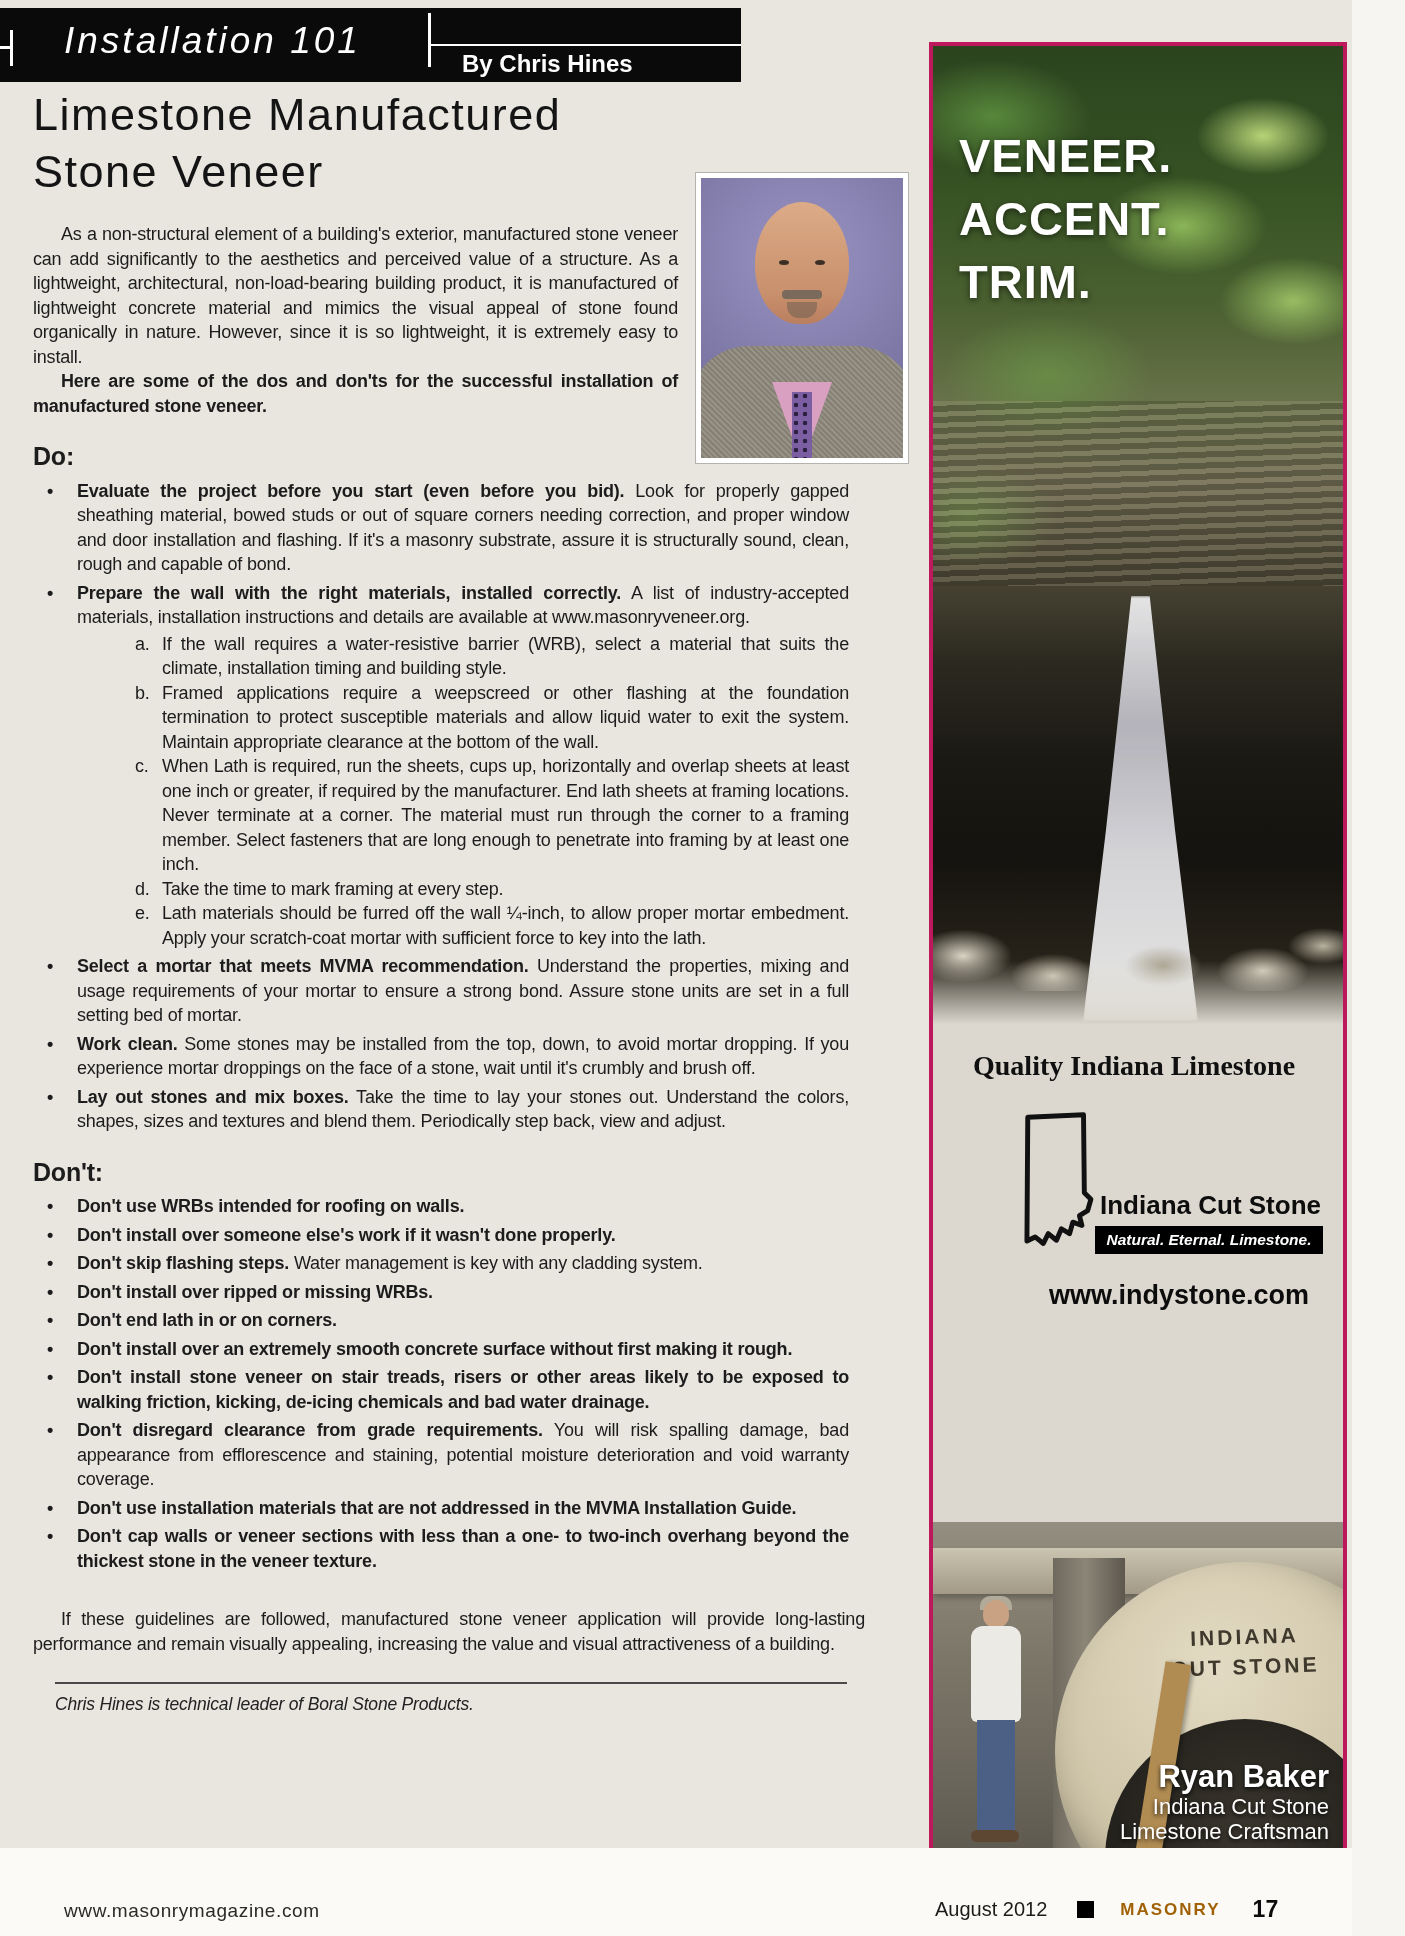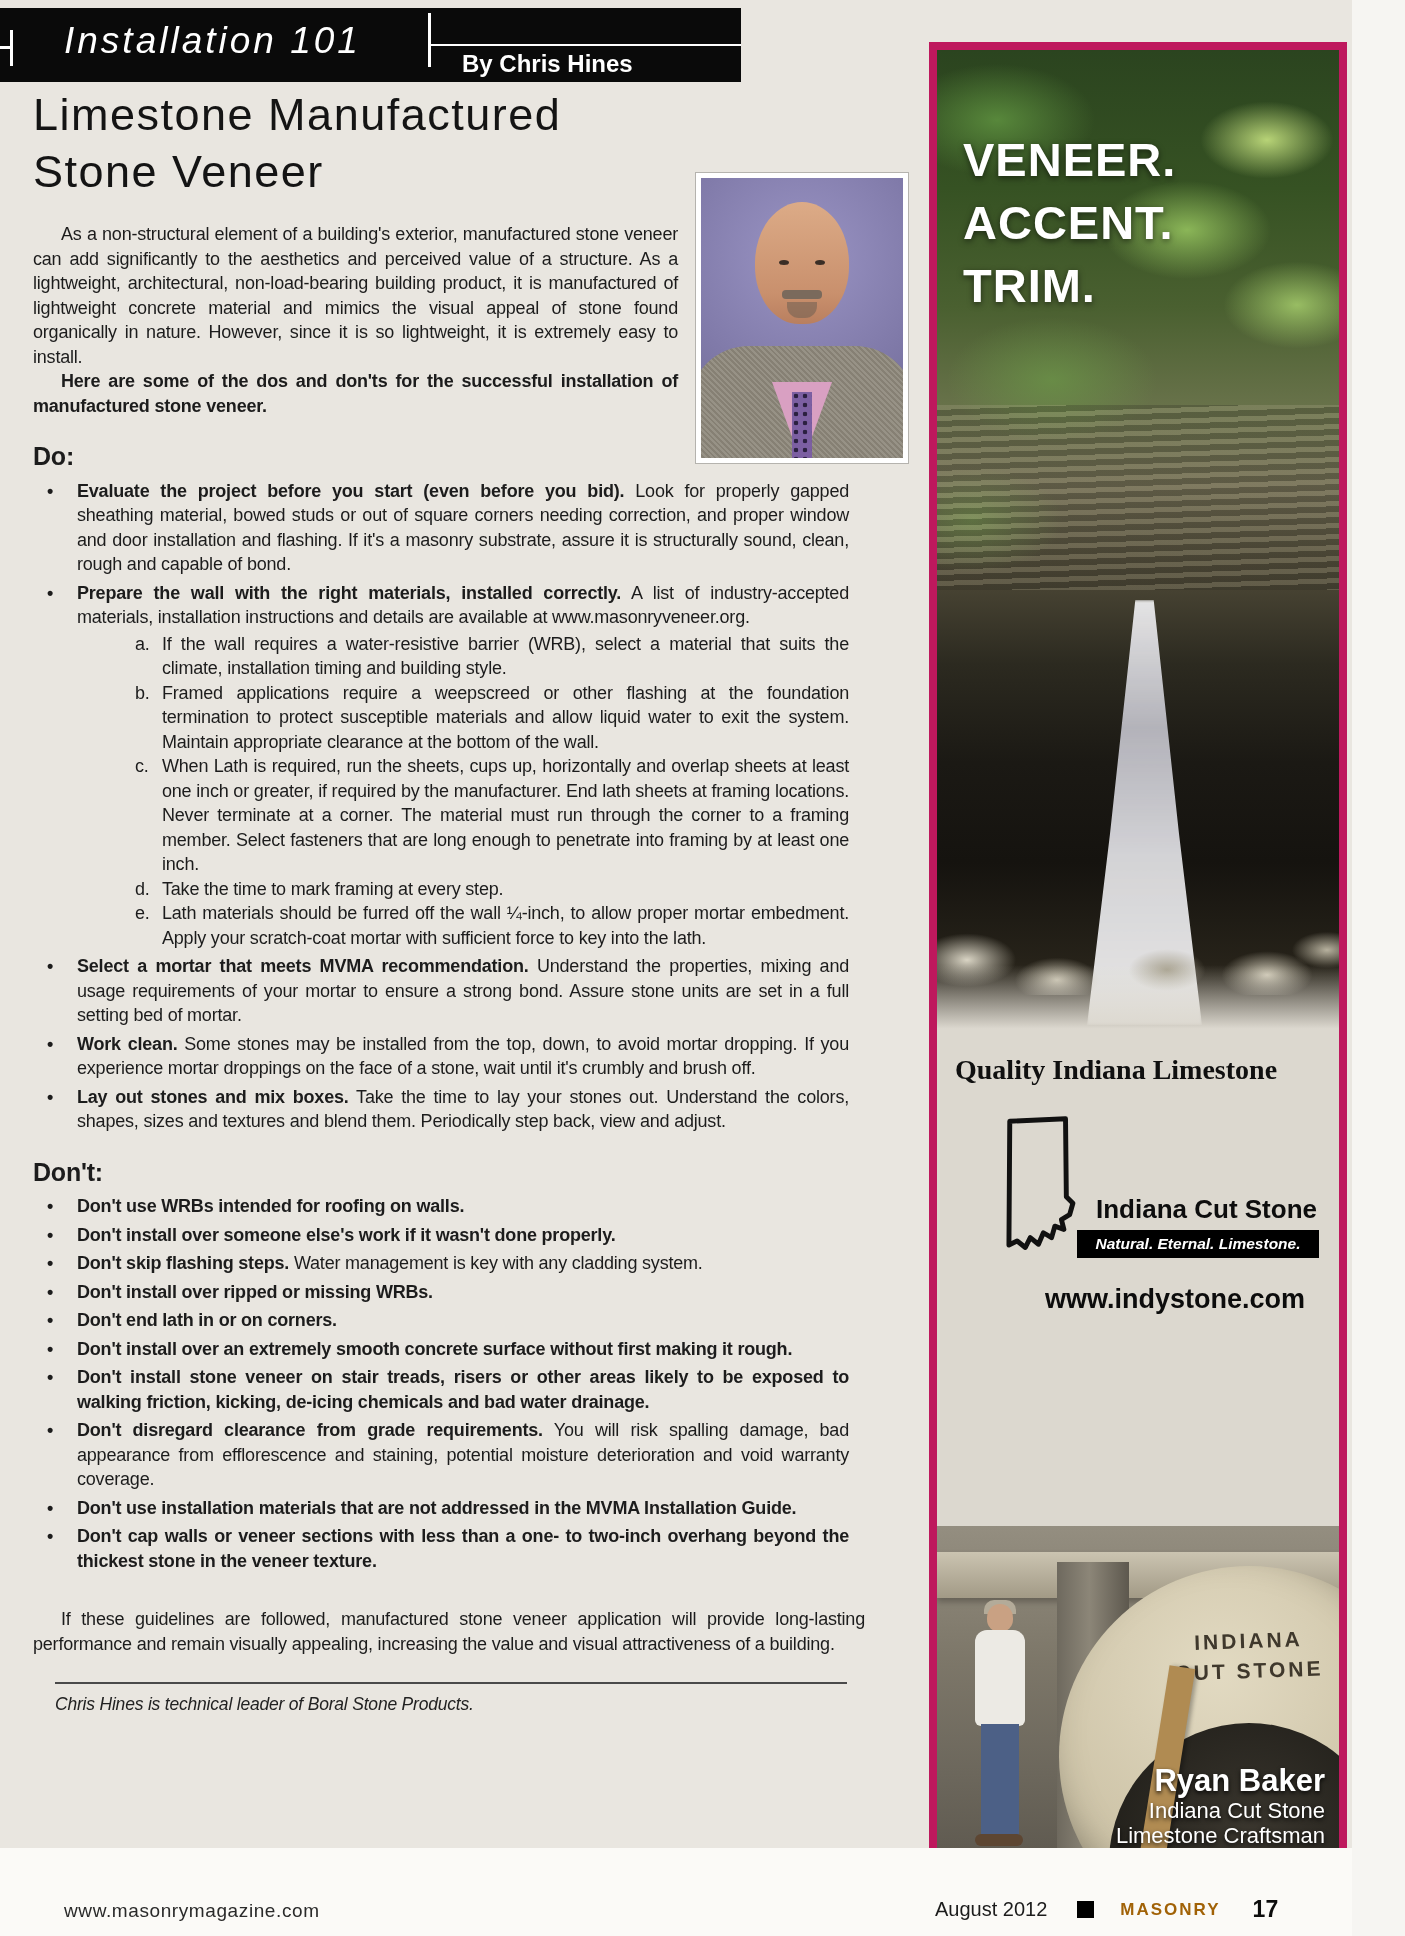--- a/index.html
+++ b/index.html
@@ -47,21 +47,21 @@
   .goatee{position:absolute;left:50%;transform:translateX(-50%);top:100px;width:30px;height:16px;
         border-radius:0 0 12px 12px;background:rgba(110,95,82,.55);}
   .suit{position:absolute;left:-12px;right:-12px;bottom:-6px;height:118px;
         border-radius:60px 60px 0 0;
         background:repeating-linear-gradient(45deg,rgba(255,255,255,.09) 0 2px,rgba(0,0,0,.05) 2px 4px),#8d877a;}
   .shirt{position:absolute;left:50%;transform:translateX(-50%);bottom:0;width:60px;height:82px;
         clip-path:polygon(0 0,100% 0,50% 100%);background:#d9a0c2;}
   .tie{position:absolute;left:50%;transform:translateX(-50%);bottom:0;width:20px;height:72px;
         background:radial-gradient(circle at 4px 4px,#2b2040 2px,transparent 2.6px) 0 0/9px 9px,#7c5fa2;}
   
-  .ad{position:absolute;left:929px;top:42px;width:418px;height:1814px;border:8px solid #be185d;
+  .ad{position:absolute;left:929px;top:42px;width:418px;height:1814px;border:4px solid #be185d;
       box-sizing:border-box;background:#dcd8cf;}
   .ad-photo-top{position:relative;width:100%;height:990px;overflow:hidden;
     background:
       radial-gradient(95px 55px at 330px 90px,rgba(198,226,128,.9),rgba(198,226,128,0) 70%),
       radial-gradient(120px 70px at 250px 180px,rgba(152,198,96,.85),rgba(152,198,96,0) 70%),
       radial-gradient(105px 62px at 360px 255px,rgba(172,212,112,.8),rgba(172,212,112,0) 70%),
       radial-gradient(140px 80px at 60px 70px,rgba(92,142,62,.9),rgba(92,142,62,0) 70%),
       radial-gradient(150px 90px at 115px 330px,rgba(108,152,72,.7),rgba(108,152,72,0) 70%),
       radial-gradient(130px 75px at 35px 470px,rgba(122,166,82,.6),rgba(122,166,82,0) 70%),
       linear-gradient(180deg,#2b441f 0%,#365223 14%,#4a6030 26%,#68724a 36%,#6f6b52 44%,
@@ -76,21 +76,21 @@
       background:
         radial-gradient(70px 38px at 30px 105px,#d9d4c4,rgba(217,212,196,0) 70%),
         radial-gradient(60px 32px at 120px 125px,#c7c1ae,rgba(199,193,174,0) 70%),
         radial-gradient(55px 30px at 230px 115px,#a9a391,rgba(169,163,145,0) 70%),
         radial-gradient(65px 34px at 330px 120px,#cfc9b6,rgba(207,201,182,0) 70%),
         radial-gradient(50px 26px at 390px 95px,#b7b19e,rgba(183,177,158,0) 70%);}
   .ad-fade{position:absolute;left:0;right:0;bottom:0;height:75px;
       background:linear-gradient(180deg,rgba(220,216,207,0),#dcd8cf 85%);}
   .ad-headline{position:absolute;left:26px;top:78px;color:#fff;font-weight:bold;font-size:47px;
       line-height:63px;letter-spacing:1px;text-shadow:0 2px 6px rgba(0,0,0,.55);}
-  .ad-copy{position:relative;padding:14px 22px 0 18px;height:486px;box-sizing:border-box;}
+  .ad-copy{position:relative;padding:14px 22px 0 40px;height:486px;box-sizing:border-box;}
   .ad-heading{font-family:"Liberation Serif",serif;font-weight:bold;font-size:28px;color:#101010;margin:0;}
   .ad-body{font-size:21px;line-height:32.5px;margin:12px 0 0 0;color:#161616;}
   .logo-block{position:relative;margin-top:16px;height:170px;}
   .state-icon{position:absolute;left:40px;top:0;}
   .logo-name{position:absolute;left:122px;top:92px;right:0;text-align:right;font-weight:bold;font-size:26px;color:#0d0d0d;}
   .logo-bar{position:absolute;left:122px;top:128px;right:-2px;background:#000;color:#fff;
       font-style:italic;font-weight:bold;font-size:15.5px;padding:5px 8px;text-align:center;}
   .ad-url{margin-top:12px;text-align:right;padding-right:12px;font-weight:bold;font-size:27px;color:#0c0c0c;}
   .ad-photo-bottom{position:relative;width:100%;height:330px;overflow:hidden;
       background:linear-gradient(180deg,#948e80,#7d7769 40%,#6c675c 75%,#5f5a50);}

